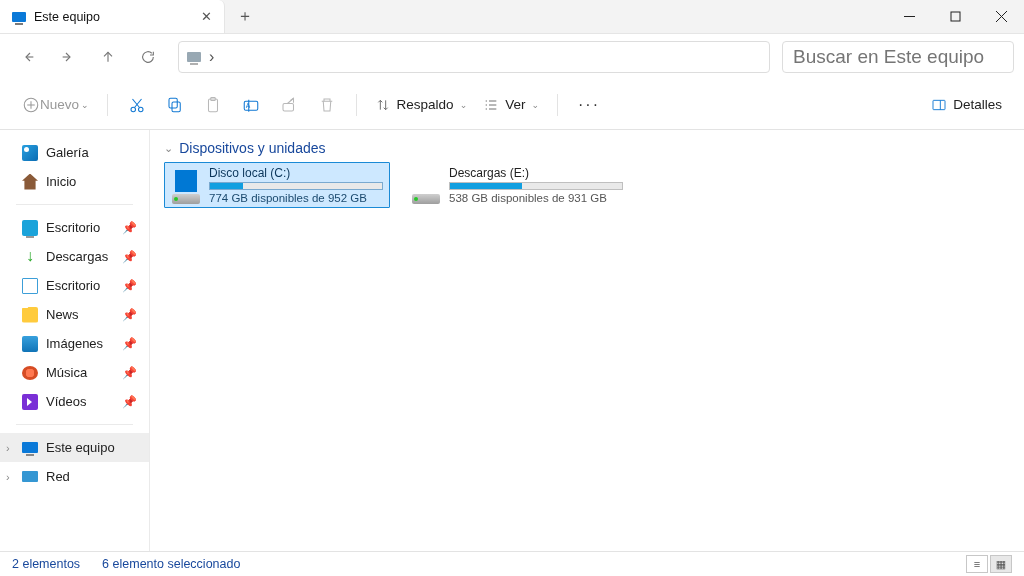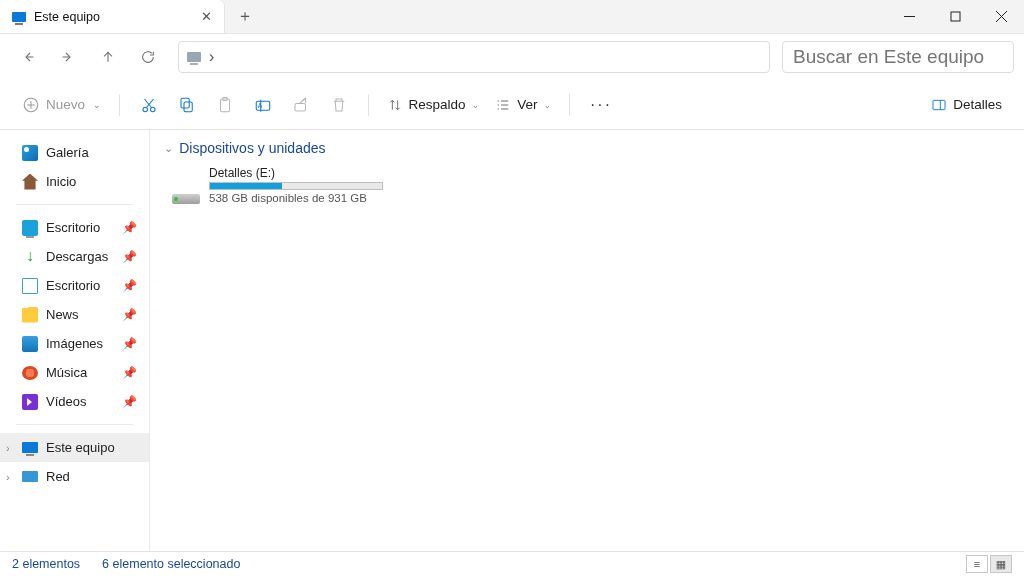--- a/index.html
+++ b/index.html
@@ -22,21 +22,21 @@
 .navbtn svg { width: 16px; height: 16px; stroke: currentColor; fill: none; stroke-width: 1.7; }
 .addr { flex: 1; height: 32px; border: 1px solid #ddd; border-radius: 4px; margin: 0 8px; display: flex; align-items: center; padding: 0 8px; gap: 8px; color: #555; }
 .addr .pc-icon { width: 14px; height: 10px; background: #98a8b3; border-radius: 1px; position: relative; }
 .addr .pc-icon::after { content: ""; position: absolute; left: 3px; right: 3px; bottom: -3px; height: 2px; background: #b0b0b0; }
 .search { width: 232px; height: 32px; border: 1px solid #ddd; border-radius: 4px; display: flex; align-items: center; padding: 0 10px; color: #555; font-size: 13px; }
 .search input { border: none; outline: none; flex: 1; font-size: 19px; color: #3b82f6; background: transparent; }
 .search .mag { color: #888; }
 
 
 .toolbar { height: 50px; display: flex; align-items: center; padding: 0 14px; border-bottom: 1px solid #e3e3e3; background: #fff; }
-.toolbtn { display: flex; align-items: center; gap: 6px; padding: 4px 8px; border-radius: 4px; color: #1178d3; font-size: 13.5px; }
+.toolbtn { display: flex; align-items: center; padding: 4px 8px; border-radius: 4px; color: #1178d3; font-size: 13.5px; }
 .toolbtn.gray { color: #999; }
 .toolbtn svg { width: 18px; height: 18px; stroke: currentColor; fill: none; stroke-width: 1.4; }
 .toolbtn .caret { font-size: 9px; color: #888; margin-left: 2px; }
 .sep { width: 1px; height: 22px; background: #e3e3e3; margin: 0 10px; }
 .iconbtn { width: 38px; height: 32px; display: flex; align-items: center; justify-content: center; color: #1178d3; }
 .iconbtn.mute { color: #b8b8b8; }
 .iconbtn svg { width: 18px; height: 18px; stroke: currentColor; fill: none; stroke-width: 1.4; }
 .spacer { flex: 1; }
 .txtbtn { display: flex; align-items: center; gap: 6px; font-size: 13.5px; color: #222; padding: 4px 8px; }
 .txtbtn svg { width: 16px; height: 16px; stroke: #666; fill: none; stroke-width: 1.4; }
@@ -308,27 +308,45 @@
         <span>Red</span>
       </div>
   </div>
 
   <div class="main">
     <div class="group-hdr">
       <span class="caret">⌄</span>
       <span>Dispositivos y unidades</span>
     </div>
     <div class="drives" id="drives-container">
+        <div class="drive sel">
+          <div class="dicon">
+            <div class="winlogo">
+              <div></div>
+              <div></div>
+              <div></div>
+              <div></div>
+            </div>
+            <div class="hdd"></div>
+          </div>
+          <div class="dinfo">
+            <span>Disco local (C:)</span>
+            <div class="bar">
+              <div class="fill" style="width:19%"></div>
+            </div>
+            <span class="dspace">774 GB disponibles de 952 GB</span>
+          </div>
+        </div>
         <div class="drive">
           <div class="dicon">
             <div style="height:22px"></div>
             <div class="hdd"></div>
           </div>
           <div class="dinfo">
-            <span>Detalles (E:)</span>
+            <span>Descargas (E:)</span>
             <div class="bar">
               <div class="fill" style="width:42%"></div>
             </div>
             <span class="dspace">538 GB disponibles de 931 GB</span>
           </div>
         </div>
       </div>
   </div>
 </div>
 

